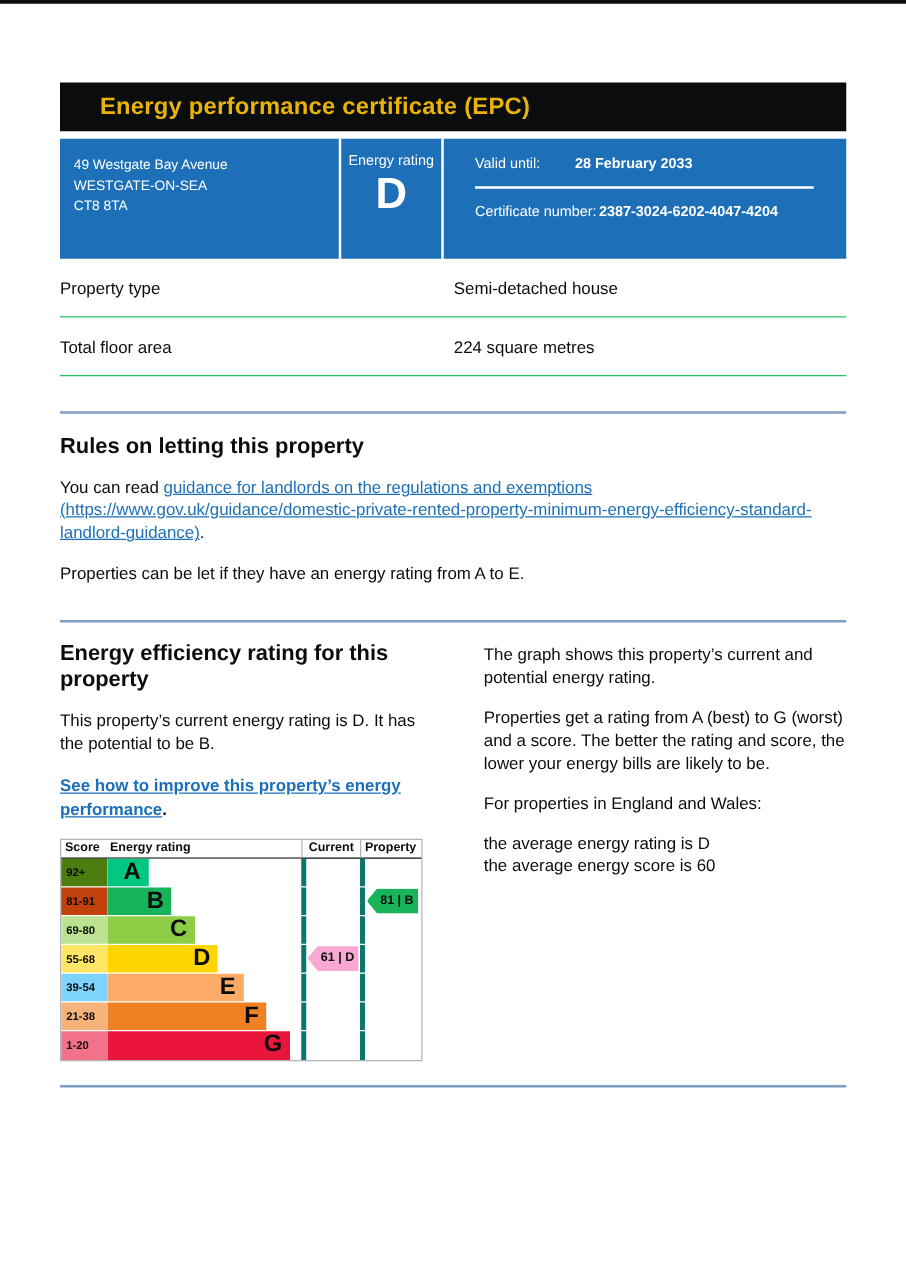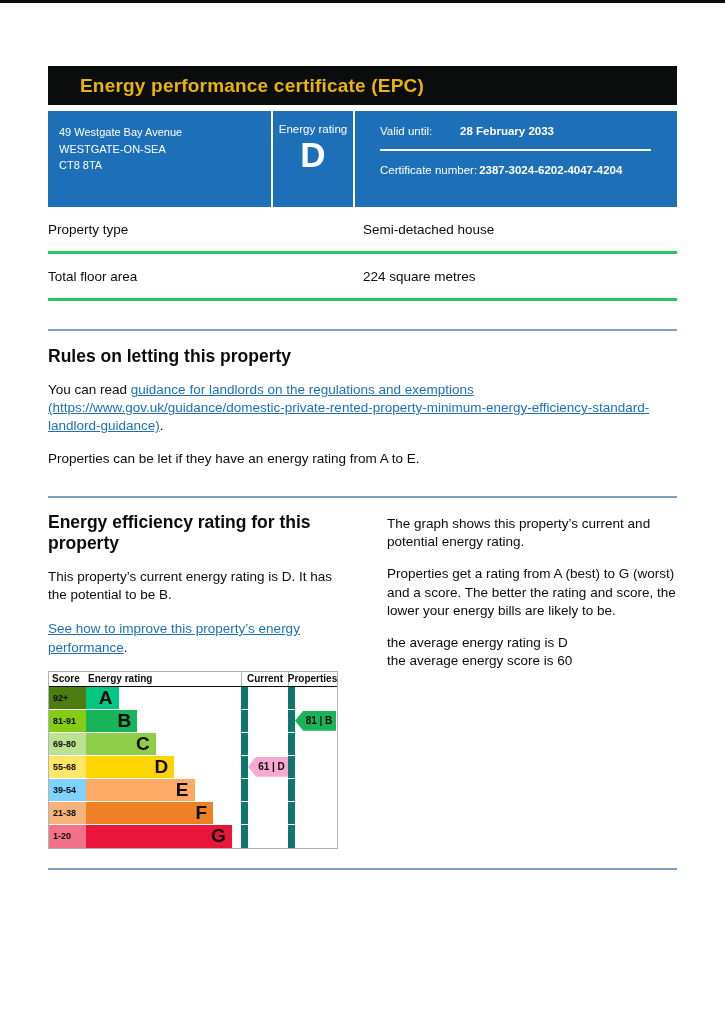--- a/index.html
+++ b/index.html
@@ -21,21 +21,21 @@
   .col-rating .letter { font-size:35px; font-weight:bold; line-height:1.05; margin-top:2px; }
   .col-validity { flex:1; padding:14px 26px 0 25px; font-size:11.5px; }
   .validity-row { display:flex; align-items:baseline; }
   .validity-row .lbl { width:80px; }
   .validity-row .val { font-weight:bold; }
   .hr-white { border:none; border-top:2px solid #fff; margin:12px 0 13px 0; }
   .cert-row .lbl { width:auto; }
   .cert-row .val { margin-left:2px; }
 
   
-  .fact-row { display:flex; align-items:center; height:47px; border-bottom:3px solid #22c55e; font-size:13.5px; }
+  .fact-row { display:flex; align-items:center; height:47px; border-bottom:1px solid #22c55e; font-size:13.5px; }
   .fact-row .flabel { width:315px; }
 
   
   .sep-blue { border:none; border-top:2px solid #7f9fc4; }
   .sep-1 { margin-top:28px; }
   .sep-2 { margin-top:28px; }
   .sep-3 { margin-top:19px; }
 
   
   .h2 { font-size:17.5px; font-weight:bold; margin-top:15px; line-height:1.2; }
@@ -60,21 +60,21 @@
   .ch-cur { width:47px; }
   .ch-pot { width:48px; }
 
   .band-row { display:flex; height:23px; border-bottom:1px solid #fff; }
   .band-row:last-child { border-bottom:none; }
   .score-cell { width:37px; display:flex; align-items:center; padding-left:4px;
                 font-size:9px; font-weight:bold; }
   .bar-area { width:155px; background:#fff; }
   .bar { height:100%; display:flex; align-items:center; justify-content:flex-end;
          padding-right:6px; font-size:19px; font-weight:bold; color:#0b0c0c; }
-  .pointer-cell { display:flex; align-items:center; justify-content:center; border-left:7px solid #0f766e; }
+  .pointer-cell { display:flex; align-items:center; justify-content:center; border-left:4px solid #0f766e; }
   .pointer-cell.cur { width:47px; }
   .pointer-cell.pot { width:48px; }
   .arrow { width:41px; height:20px; display:flex; align-items:center; justify-content:center;
            padding-left:7px; font-size:10px; font-weight:bold; color:#0b0c0c;
            clip-path:polygon(0 50%, 20% 0, 100% 0, 100% 100%, 20% 100%); }
 </style>
 </head>
 <body>
 
 <div class="page">
@@ -125,42 +125,42 @@
       <a class="link">(https://www.gov.uk/guidance/domestic-private-rented-property-minimum-energy-efficiency-standard-landlord-guidance)</a><span>.</span>
     </div>
     <div class="para">Properties can be let if they have an energy rating from A to E.</div>
 
     <hr class="sep-blue sep-2">
 
     <div class="eff-section">
       <div class="eff-left">
         <div class="h2" style="margin-top:0;">Energy efficiency rating for this property</div>
         <div class="para">This property’s current energy rating is D. It has the potential to be B.</div>
-        <div class="para" style="margin-top:16px;">
+        <div class="para" style="margin-top:16px;font-weight:bold;">
           <a class="link">See how to improve this property’s energy performance</a><span>.</span>
         </div>
 
         <div class="chart">
           <div class="chart-header">
             <div class="ch-score">Score</div>
             <div class="ch-rating">Energy rating</div>
             <div class="ch-cur">Current</div>
-            <div class="ch-pot">Properties</div>
+            <div class="ch-pot">Property</div>
           </div>
           <div>
               <div class="band-row">
                 <div class="score-cell" style="background:#4d7c0f">92+</div>
                 <div class="bar-area">
                   <div class="bar" style="width:21%;background:#00c781">A</div>
                 </div>
                 <div class="pointer-cell cur"></div>
                 <div class="pointer-cell pot"></div>
               </div>
               <div class="band-row">
-                <div class="score-cell" style="background:#84cc16">81-91</div>
+                <div class="score-cell" style="background:#c2410c">81-91</div>
                 <div class="bar-area">
                   <div class="bar" style="width:33%;background:#19b459">B</div>
                 </div>
                 <div class="pointer-cell cur"></div>
                 <div class="pointer-cell pot">
                   <div class="arrow" style="background:#19b459">81 | B</div>
                 </div>
               </div>
               <div class="band-row">
                 <div class="score-cell" style="background:#bbe290">69-80</div>
@@ -204,20 +204,21 @@
                 <div class="pointer-cell cur"></div>
                 <div class="pointer-cell pot"></div>
               </div>
             </div>
         </div>
       </div>
 
       <div class="eff-right">
         <div class="para">The graph shows this property’s current and potential energy rating.</div>
         <div class="para">Properties get a rating from A (best) to G (worst) and a score. The better the rating and score, the lower your energy bills are likely to be.</div>
+        <div class="para">For properties in England and Wales:</div>
         <div class="para">
           <div class="tight-line">the average energy rating is D</div>
           <div class="tight-line">the average energy score is 60</div>
         </div>
       </div>
     </div>
 
     <hr class="sep-blue sep-3">
   </div>
 </div>

